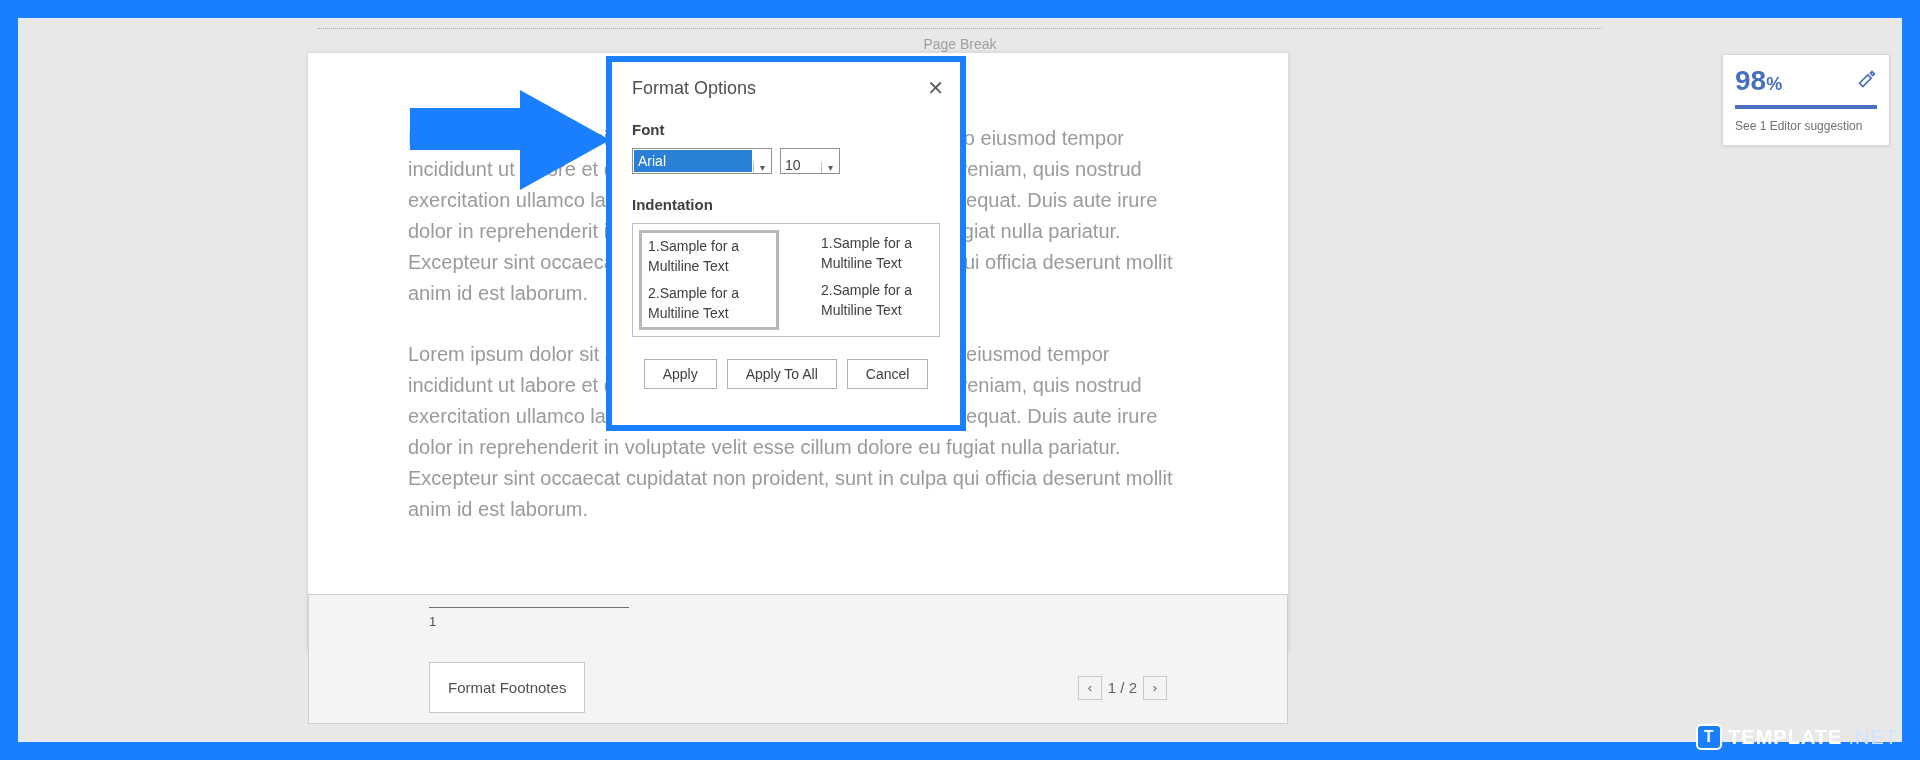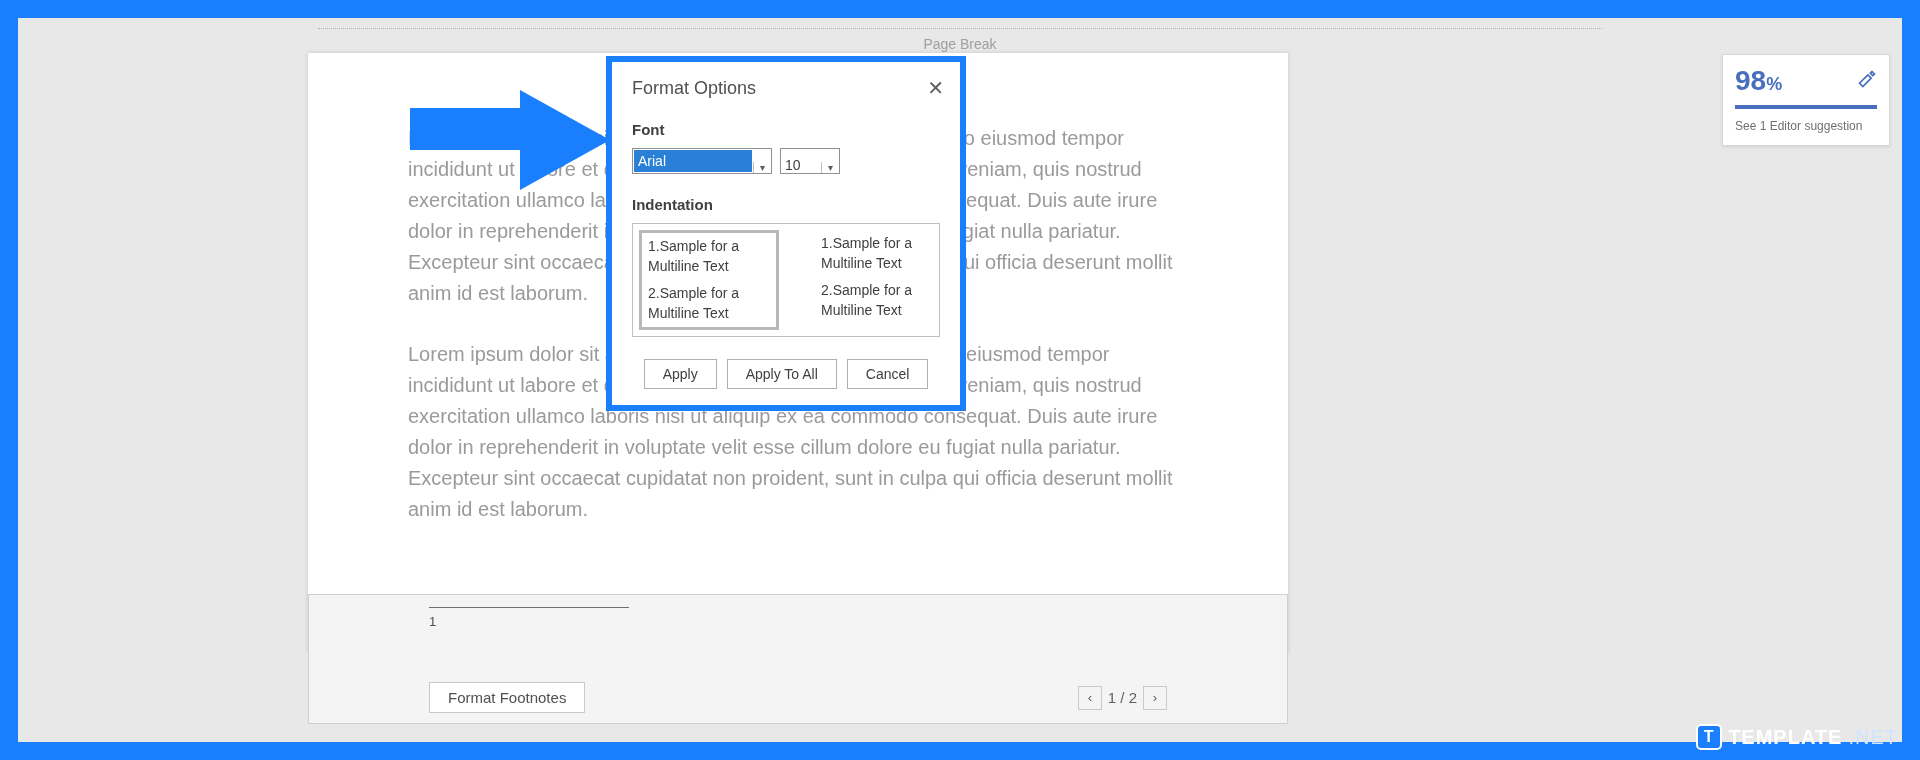--- a/index.html
+++ b/index.html
@@ -80,21 +80,21 @@
     position: absolute;
     bottom: 10px;
     left: 120px;
     right: 120px;
     display: flex;
     align-items: center;
   }
   .format-footnotes-btn {
     border: 1px solid #c9c9c9;
     background: #fff;
-    padding: 6px 18px;
+    padding: 16px 18px;
     color: #505050;
     font-size: 15px;
     cursor: pointer;
   }
   .pager {
     margin-left: auto;
     display: flex;
     align-items: center;
     gap: 6px;
     color: #606060;
@@ -151,21 +151,21 @@
   
   .dialog-wrap {
     position: absolute;
     top: 56px;
     left: 606px;
     width: 360px;
     border: 6px solid #1a7fff;
     background: #fff;
   }
   .dialog {
-    padding: 16px 20px 16px 20px;
+    padding: 16px 20px 36px 20px;
     color: #404040;
     font-size: 15px;
   }
   .dialog-title {
     font-size: 18px;
     color: #505050;
   }
   .dialog-close {
     position: absolute;
     top: 14px;

